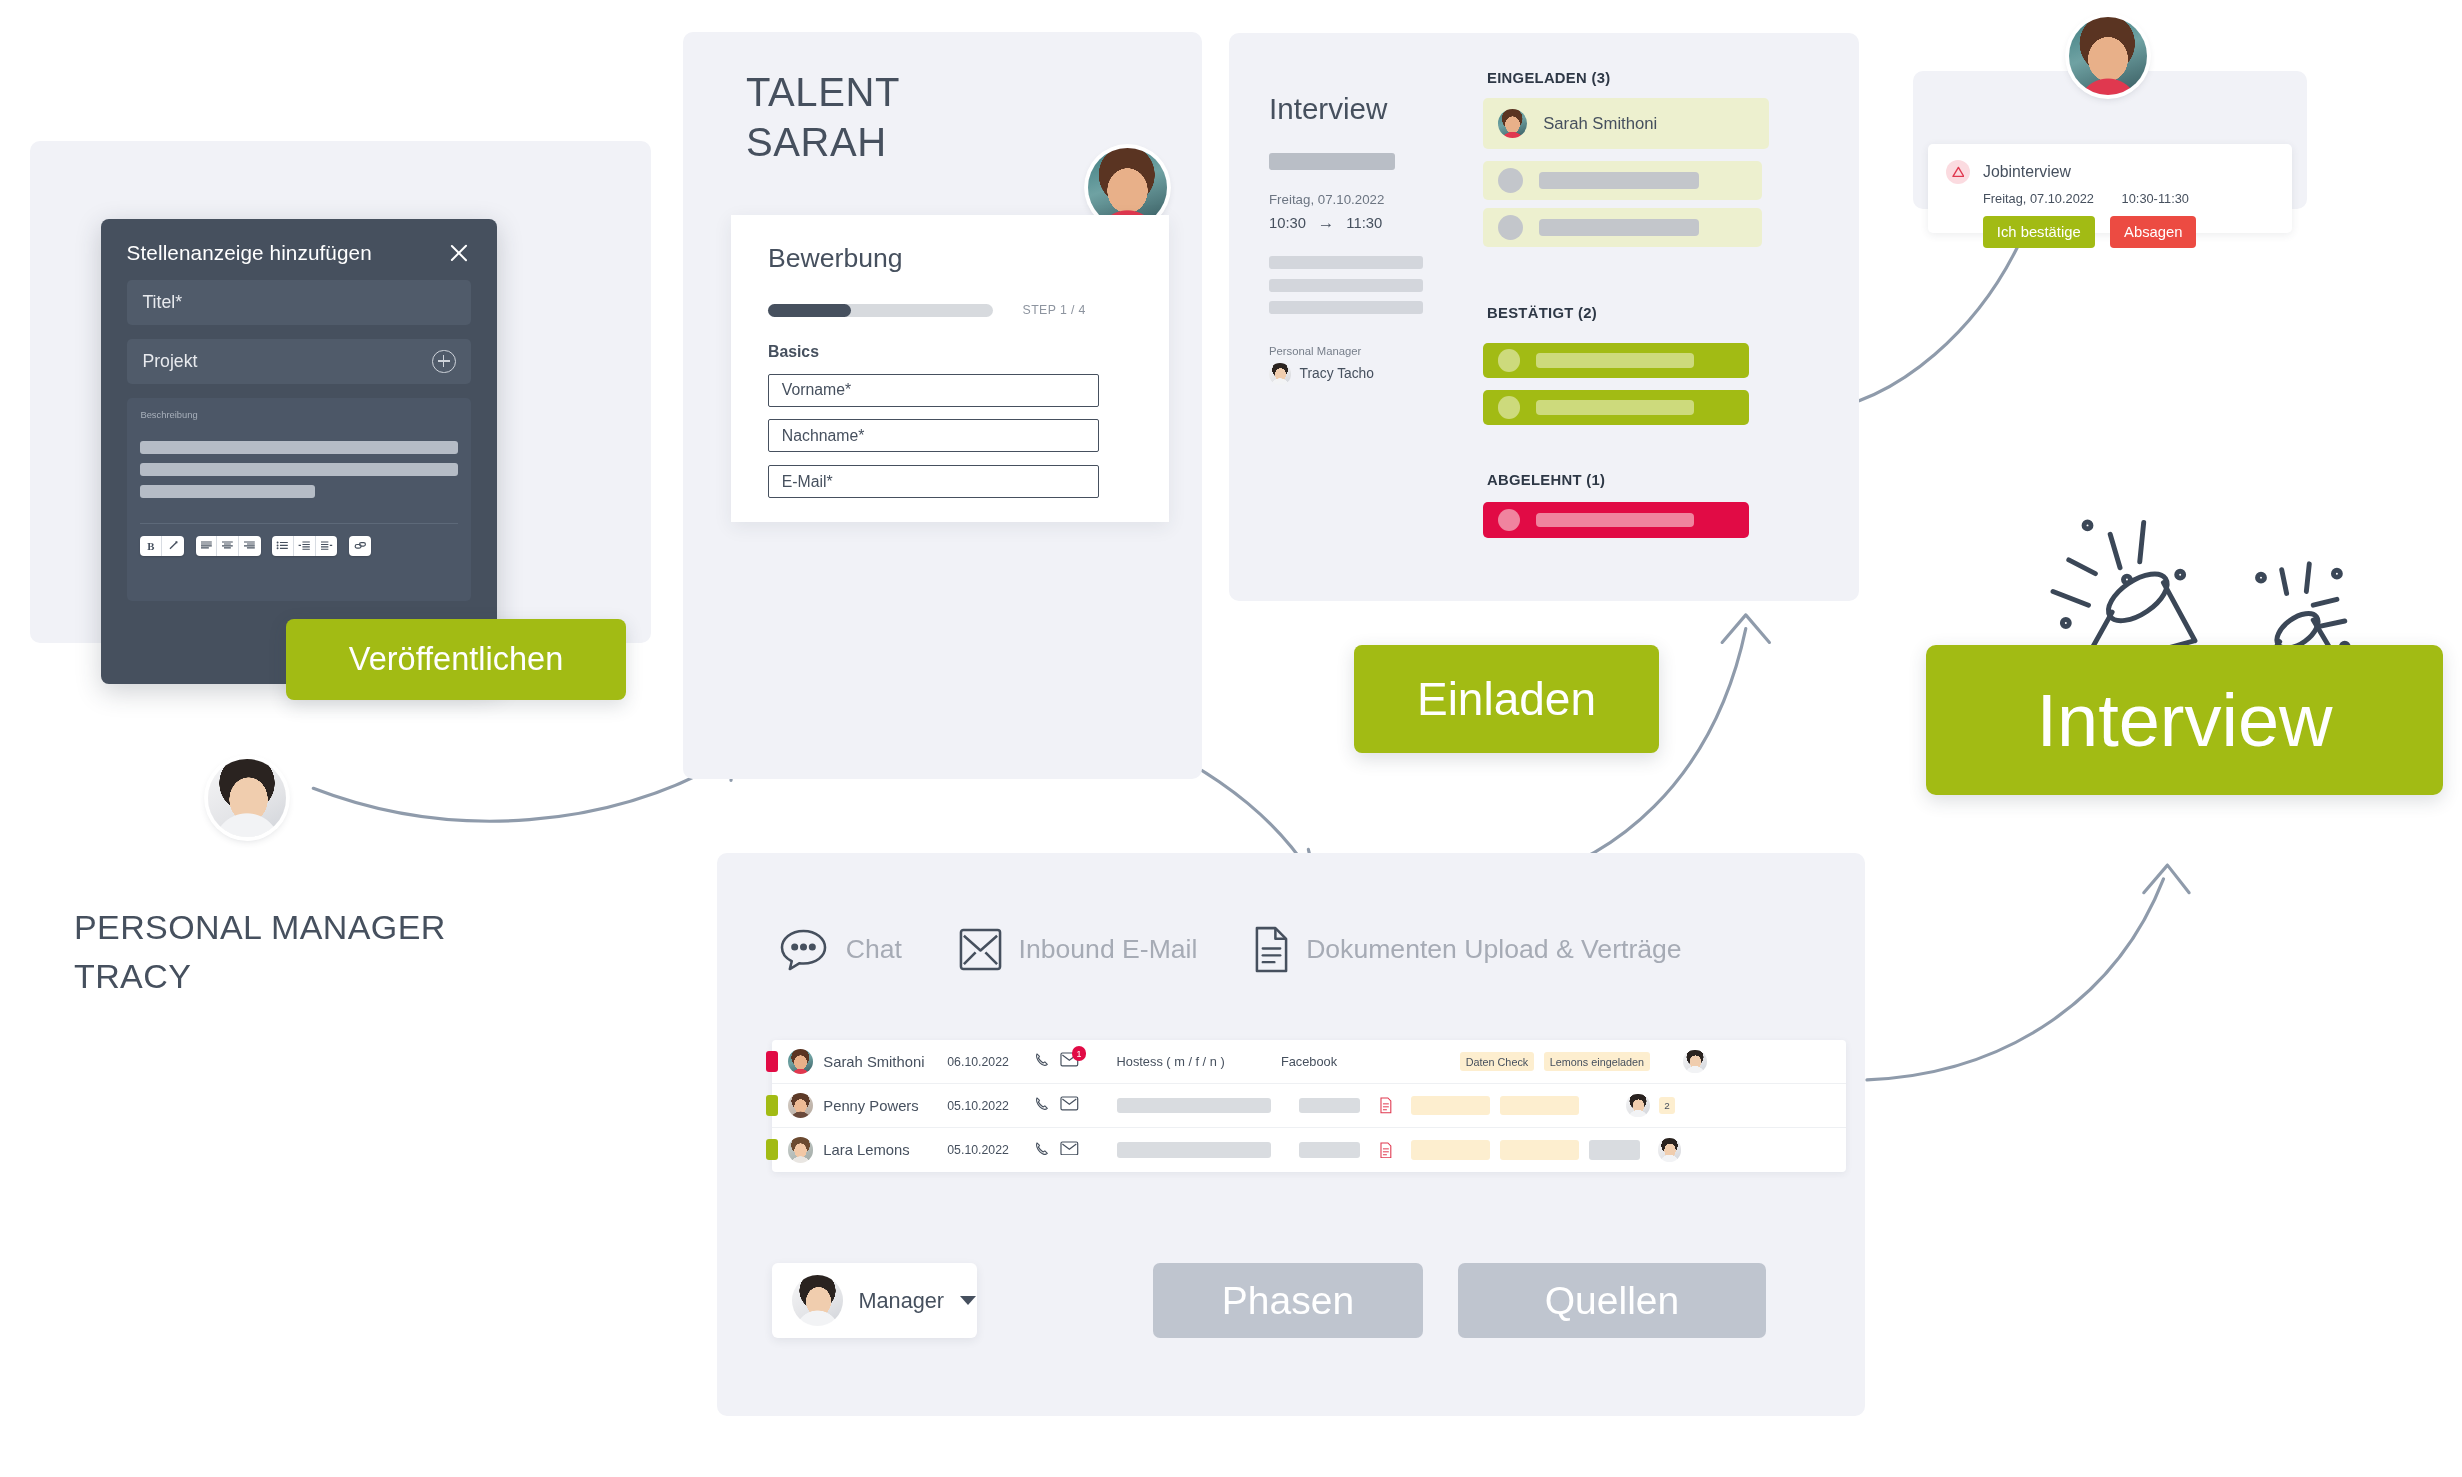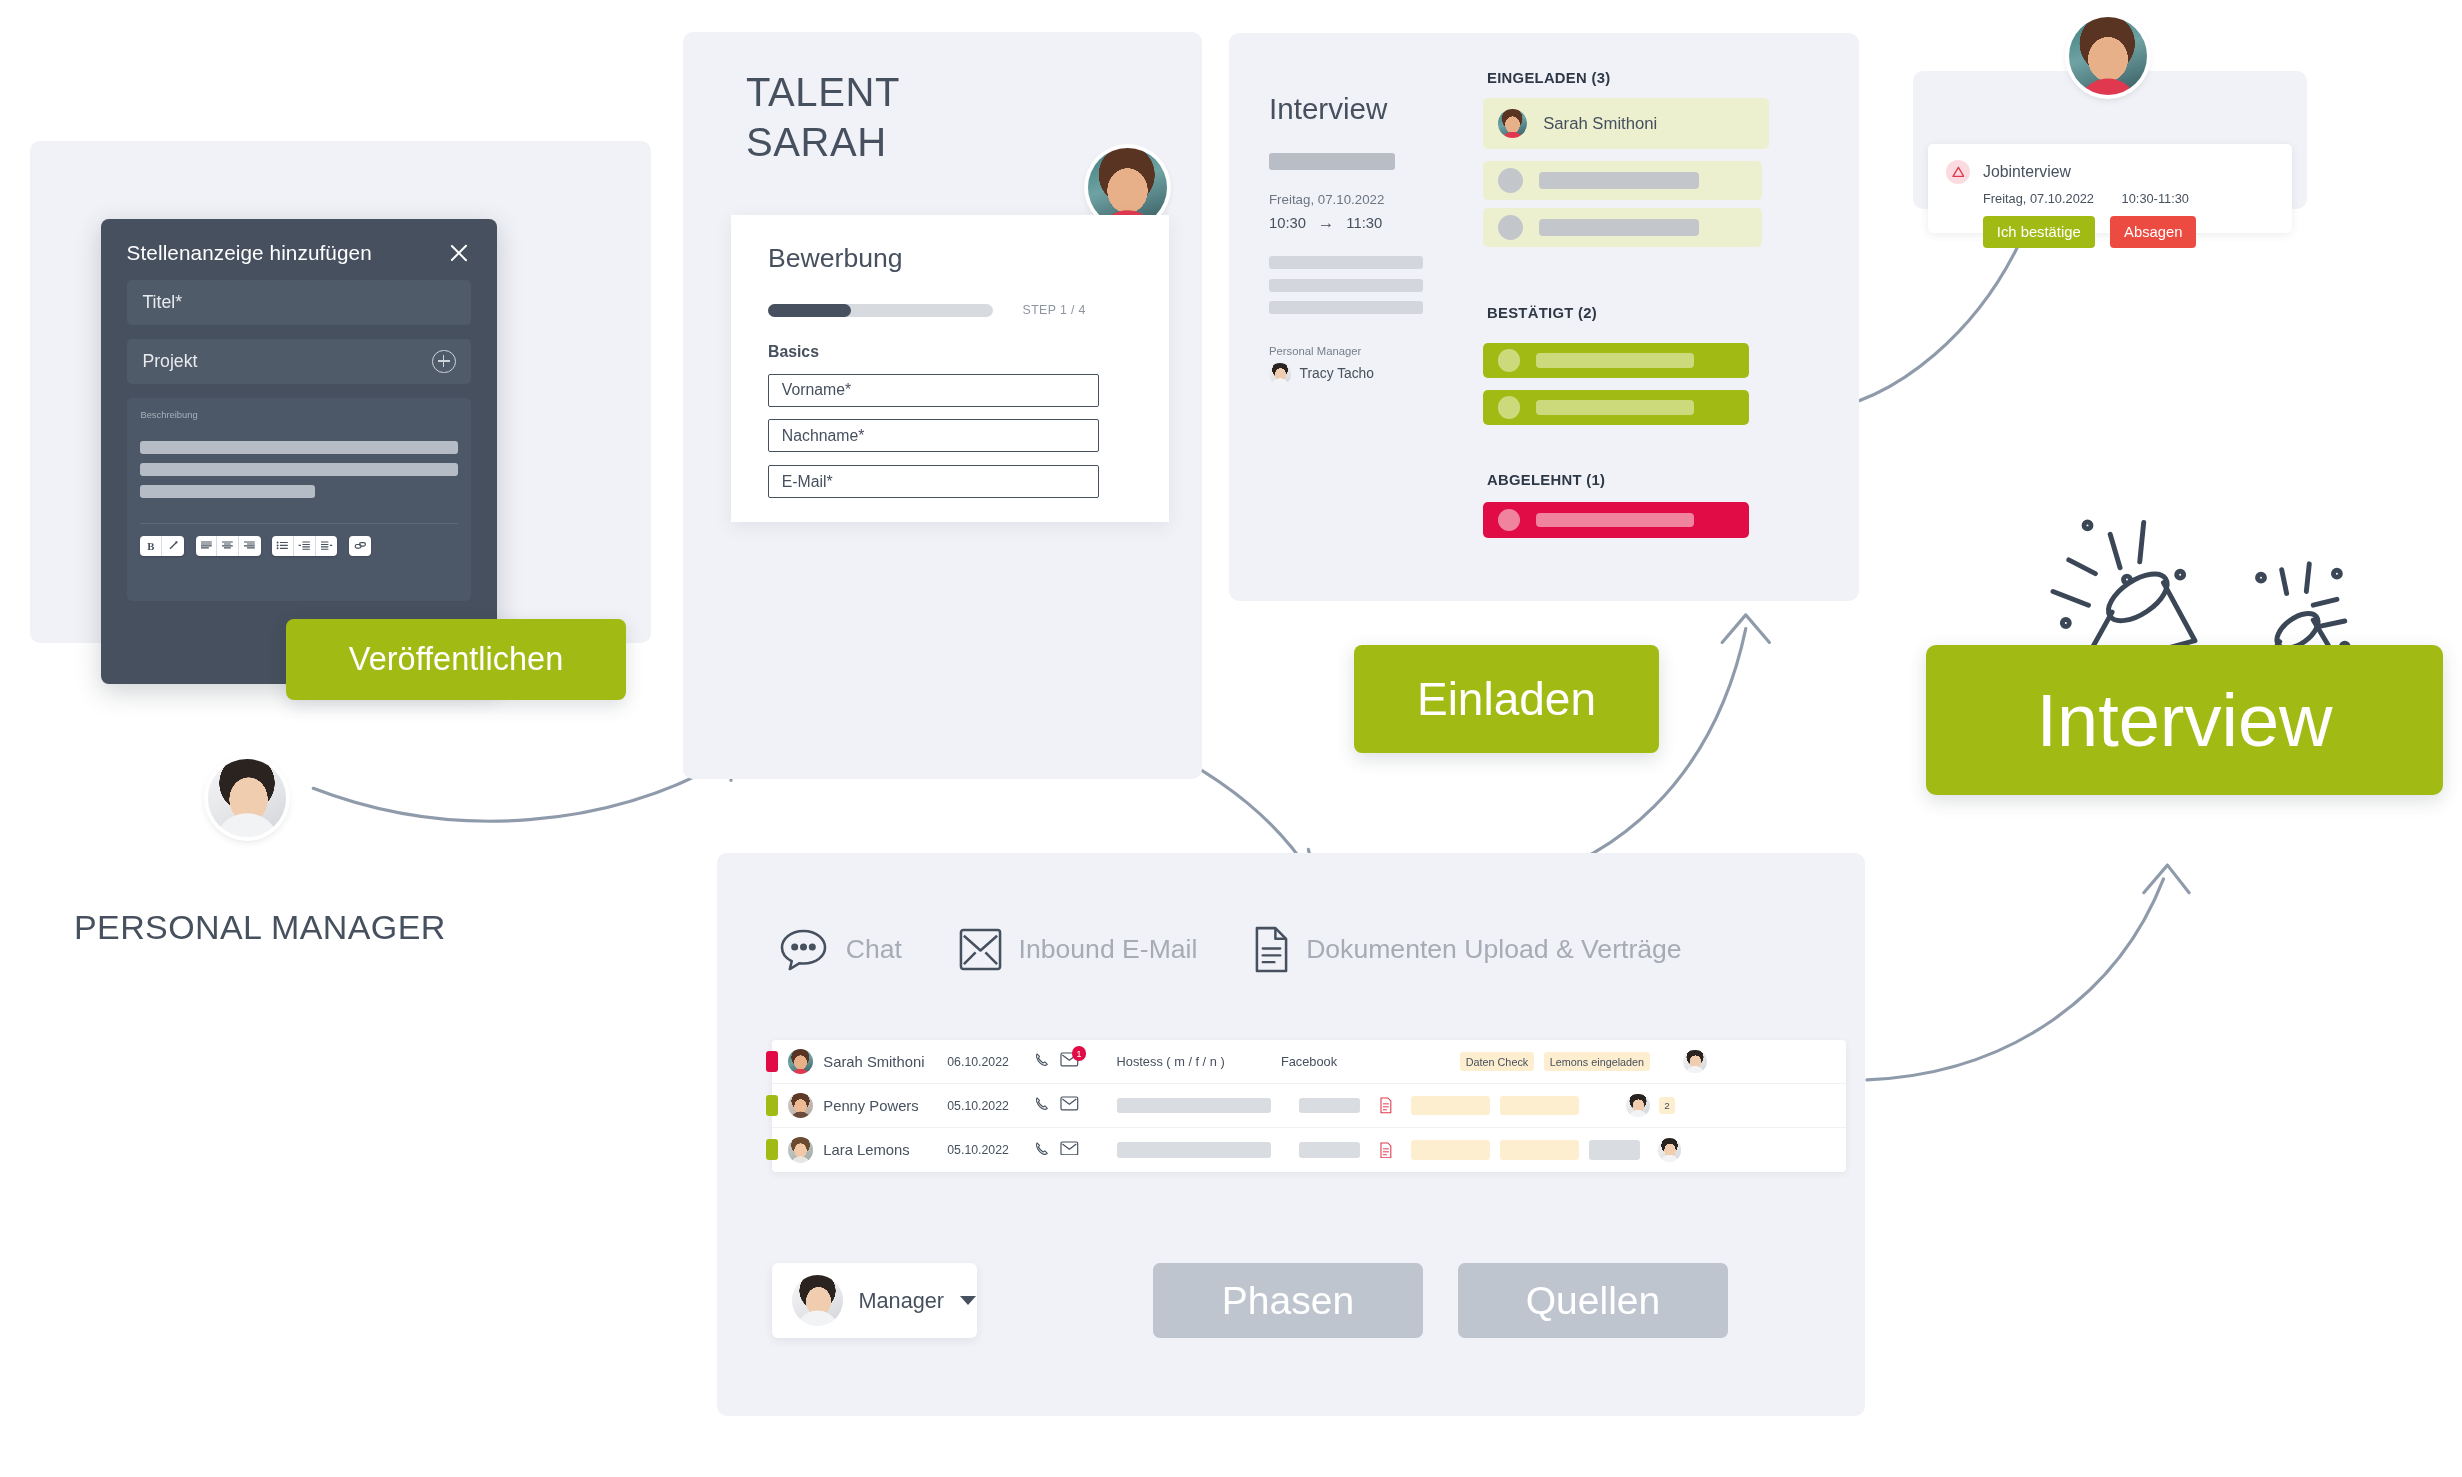--- a/index.html
+++ b/index.html
@@ -250,21 +250,21 @@
   }
   #manager-select .mname { font-size: 21.7px; color: #46505e; }
   .caret { width: 0; height: 0; border-left: 8.9px solid transparent; border-right: 8.9px solid transparent; border-top: 9.9px solid #46505e; }
 
   .gray-btn {
     position: absolute; height: 75px; background: #bfc5cf; border-radius: 6.9px;
     display: flex; align-items: center; justify-content: center;
     color: #ffffff; font-size: 39px; cursor: pointer;
   }
   #btn-phasen  { left: 1153px; top: 1263px; width: 270px; }
-  #btn-quellen { left: 1458px; top: 1263px; width: 270px; }
+  #btn-quellen { left: 1458px; top: 1263px; width: 308px; }
 
   
   #tracy-avatar { position: absolute; left: 208px; top: 759px; width: 78px; height: 78px; }
   #pm-caption {
     position: absolute; left: 74px; top: 903px;
     font-size: 34px; line-height: 49px; color: #46505e; letter-spacing: 0.4px;
   }
 
   
   #deco { position: absolute; left: 0; top: 0; width: 2463px; height: 1478px; pointer-events: none; }
@@ -420,20 +420,21 @@
     </div>
   </div>
 
   <div class="cta green" id="btn-veroeffentlichen">
     <span>Veröffentlichen</span>
   </div>
 
   <div class="avatar av-tracy av-ring" id="tracy-avatar"></div>
   <div id="pm-caption">
     <div>PERSONAL MANAGER</div>
+    <div>TRACY</div>
   </div>
 
   <div class="panel" id="panel-talent"></div>
 
   <div id="talent-title">
     <div>TALENT</div>
     <div>SARAH</div>
   </div>
   <div class="avatar av-sarah av-ring" id="talent-avatar"></div>
 

